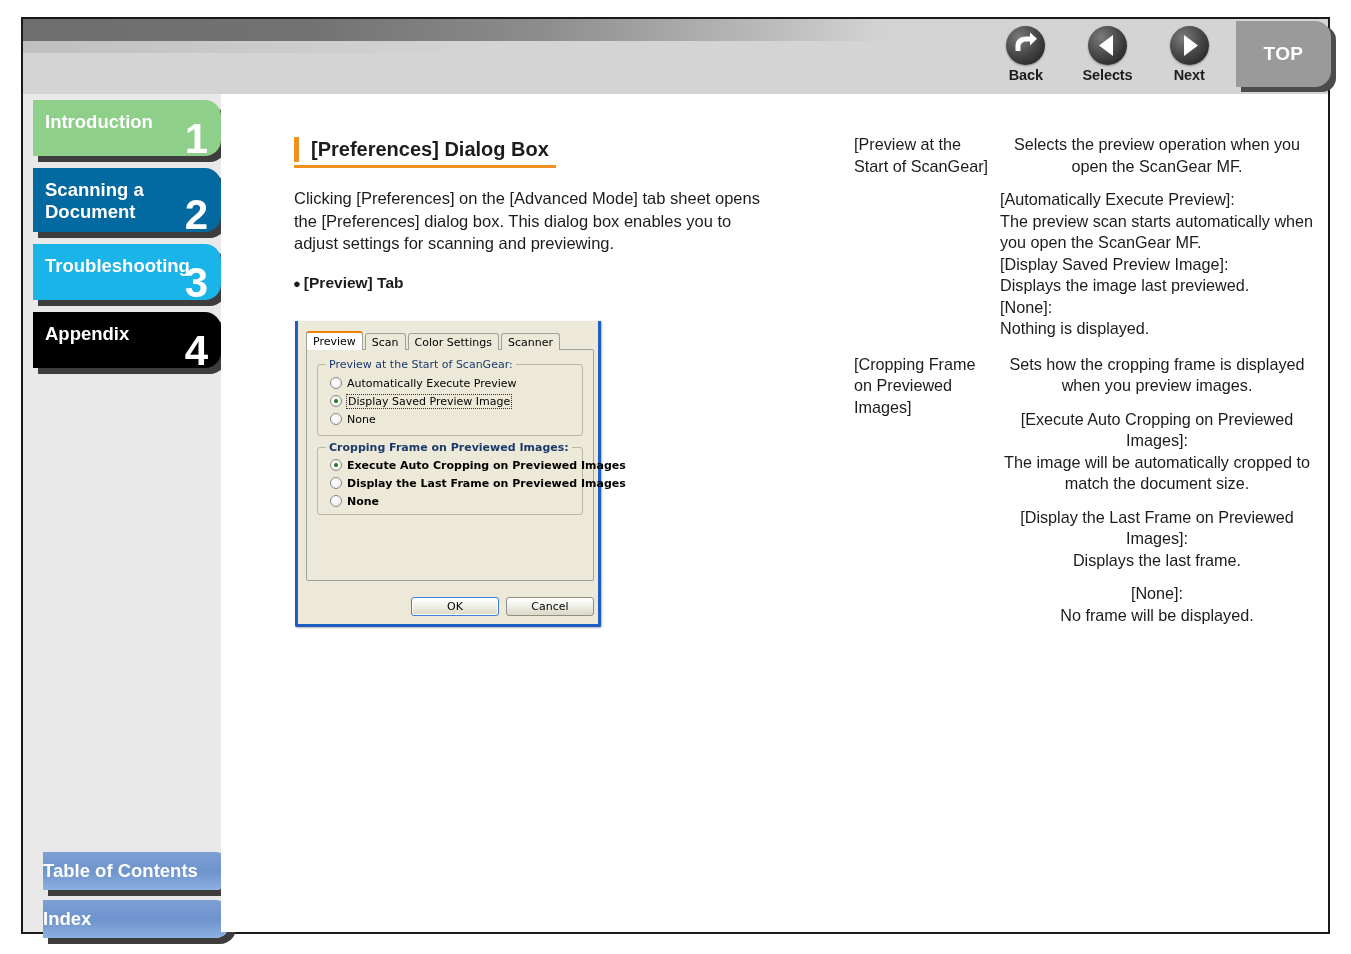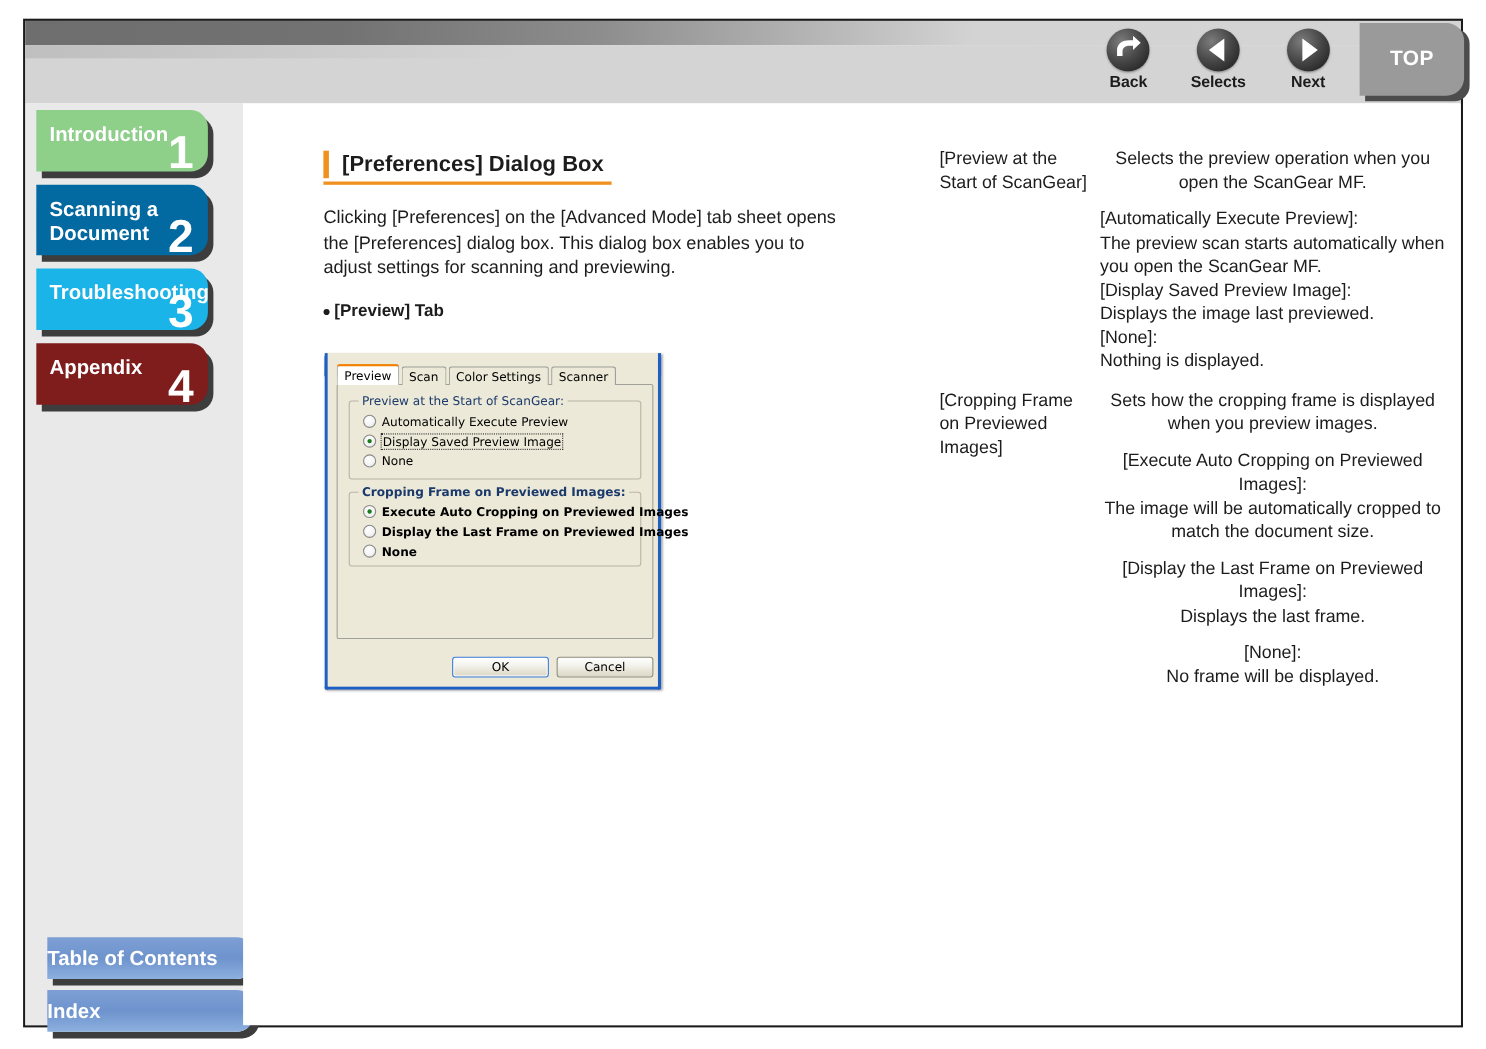--- a/index.html
+++ b/index.html
@@ -105,21 +105,21 @@
   
   .sidebar {
     position: absolute;
     left: 23px; top: 94px;
     width: 198px; height: 838px;
     background: #e9e9e9;
   }
   .side-tab {
     position: absolute;
     left: 10px;
-    width: 156px;
+    width: 188px;
     border-radius: 0 16px 16px 0;
     color: #ffffff;
     box-sizing: border-box;
     cursor: pointer;
     box-shadow: 5px 6px 0 0 #3d3d3d;
   }
   .side-tab .stitle {
     position: absolute;
     left: 12px; top: 11px;
     font-size: 18.5px;
@@ -132,21 +132,21 @@
     right: 13px; bottom: -4px;
     font-size: 42px;
     font-weight: bold;
     line-height: 42px;
     font-family: "Liberation Sans", sans-serif;
   }
 
   #tab-intro   { top: 6px;   height: 56px; background: #8ed08a; }
   #tab-scan    { top: 74px;  height: 64px; background: #0369a1; }
   #tab-trouble { top: 150px; height: 56px; background: #1bb4e8; }
-  #tab-appendix{ top: 218px; height: 56px; background: #7f1d1d; }
+  #tab-appendix{ top: 218px; height: 56px; background: #000000; }
 
   .side-btm {
     position: absolute;
     left: 20px;
     width: 188px;
     height: 38px;
     border-radius: 0 16px 16px 0;
     background: linear-gradient(to bottom, #7d9fd4 0%, #6e93cd 50%, #8cb0de 100%);
     color: #ffffff;
     font-size: 18.5px;

